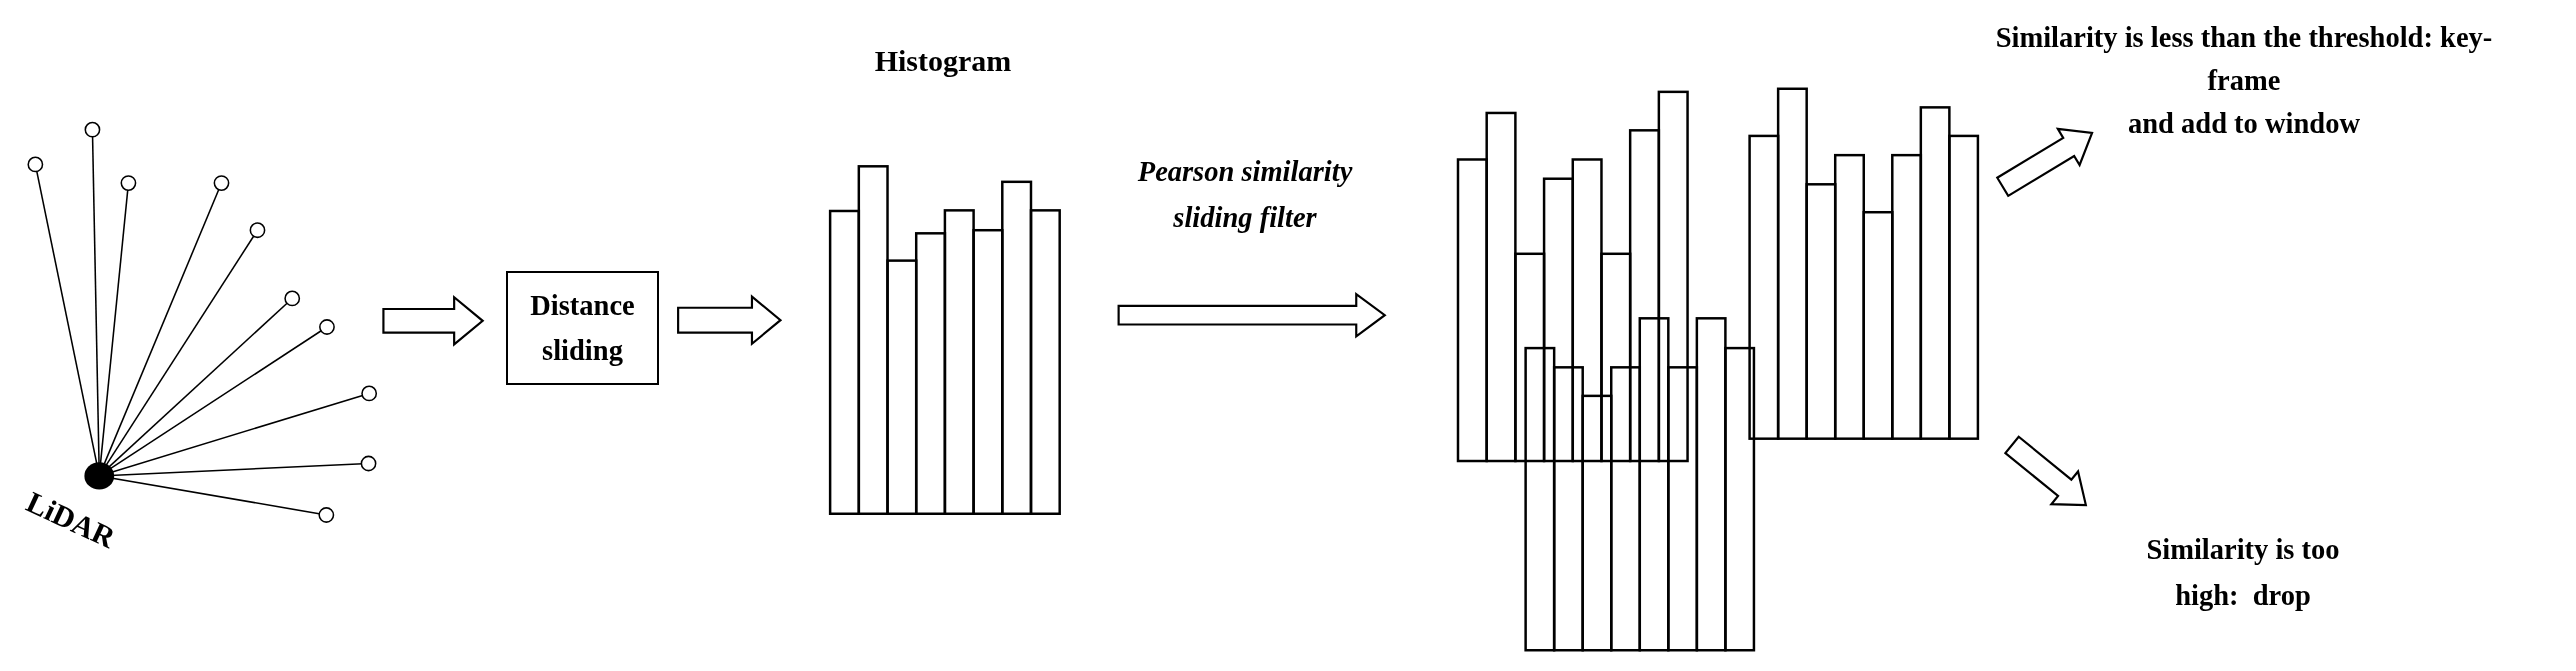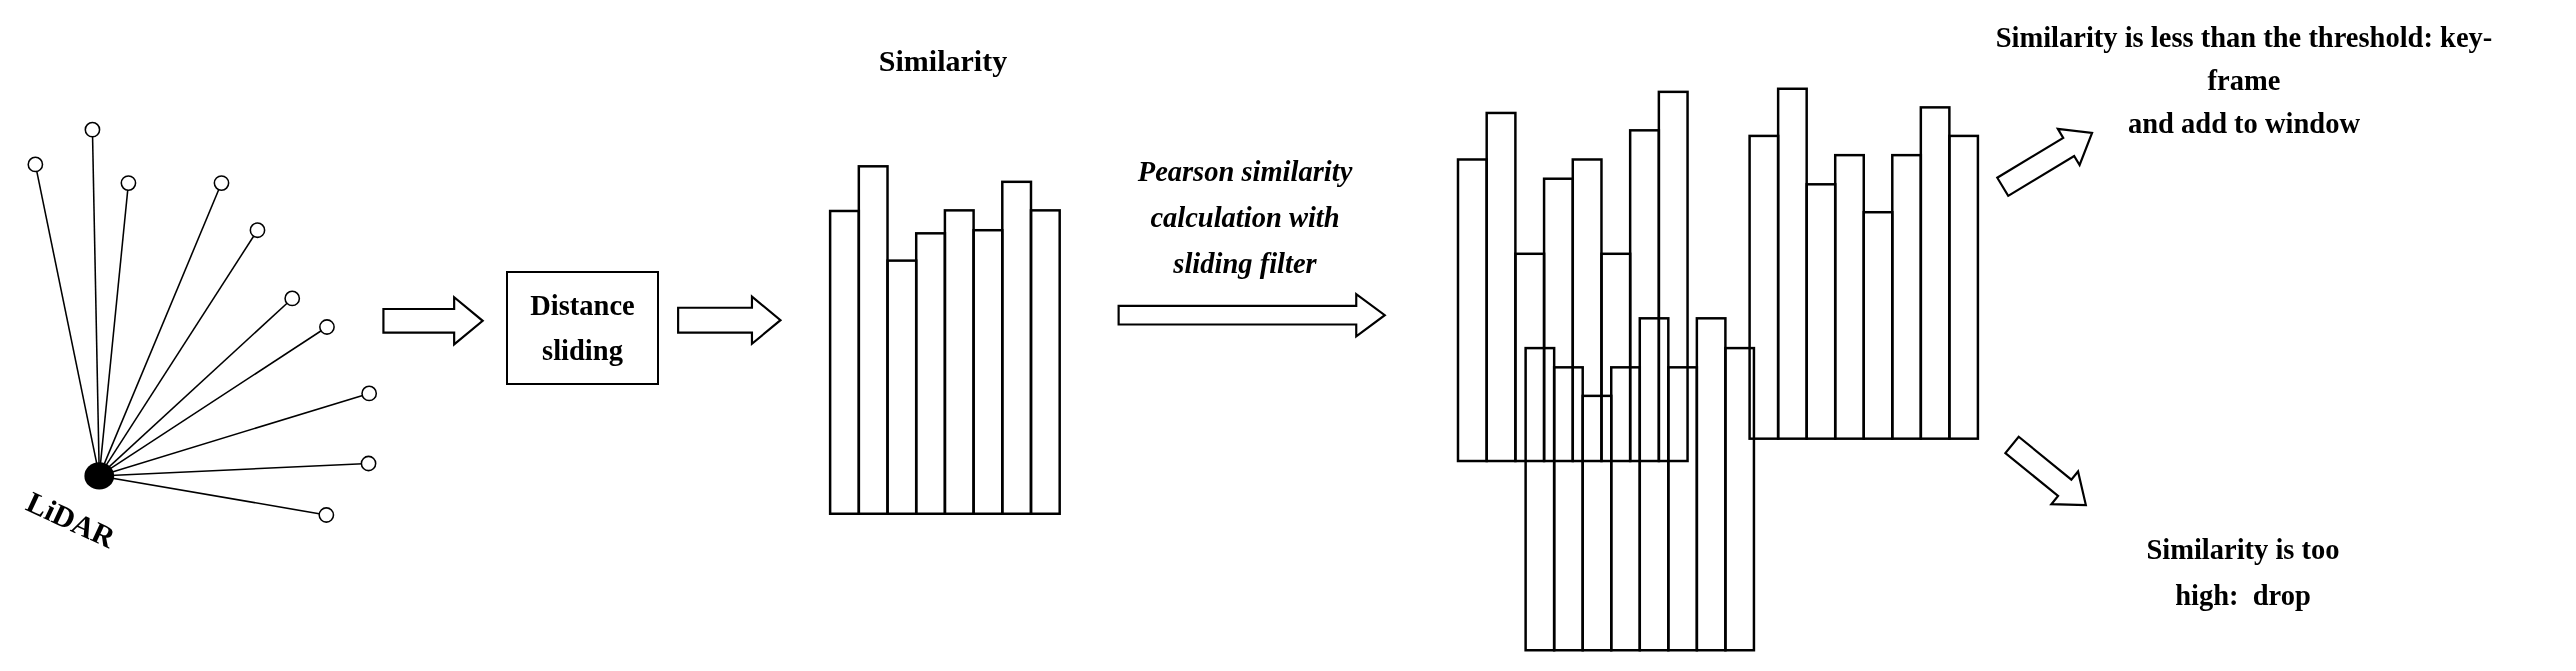--- a/index.html
+++ b/index.html
@@ -96,25 +96,24 @@
       <polygon points="3232.3,730.2 3317.2,799.4 3306.4,812.6 3362,814 3349.4,759.8 3338.6,773 3253.7,703.8" class="arrow"></polygon>
     </svg>
 
   <div class="lidar-label label">LiDAR</div>
 
   <div class="dfbox">
     <div class="tline">Distance</div>
     <div class="tline">sliding</div>
   </div>
 
-  <div class="title-histogram label big">Similarity</div>
+  <div class="title-histogram label big">Histogram</div>
 
   <div class="tblock pearson mid">
     <div class="tline">Pearson similarity</div>
-    <div class="tline">calculation with</div>
     <div class="tline">sliding filter</div>
   </div>
 
 
   <div class="tblock outcome-top mid">
     <div class="tline">Similarity is less than the threshold: key-</div>
     <div class="tline">frame</div>
     <div class="tline">and add to window</div>
   </div>
 

